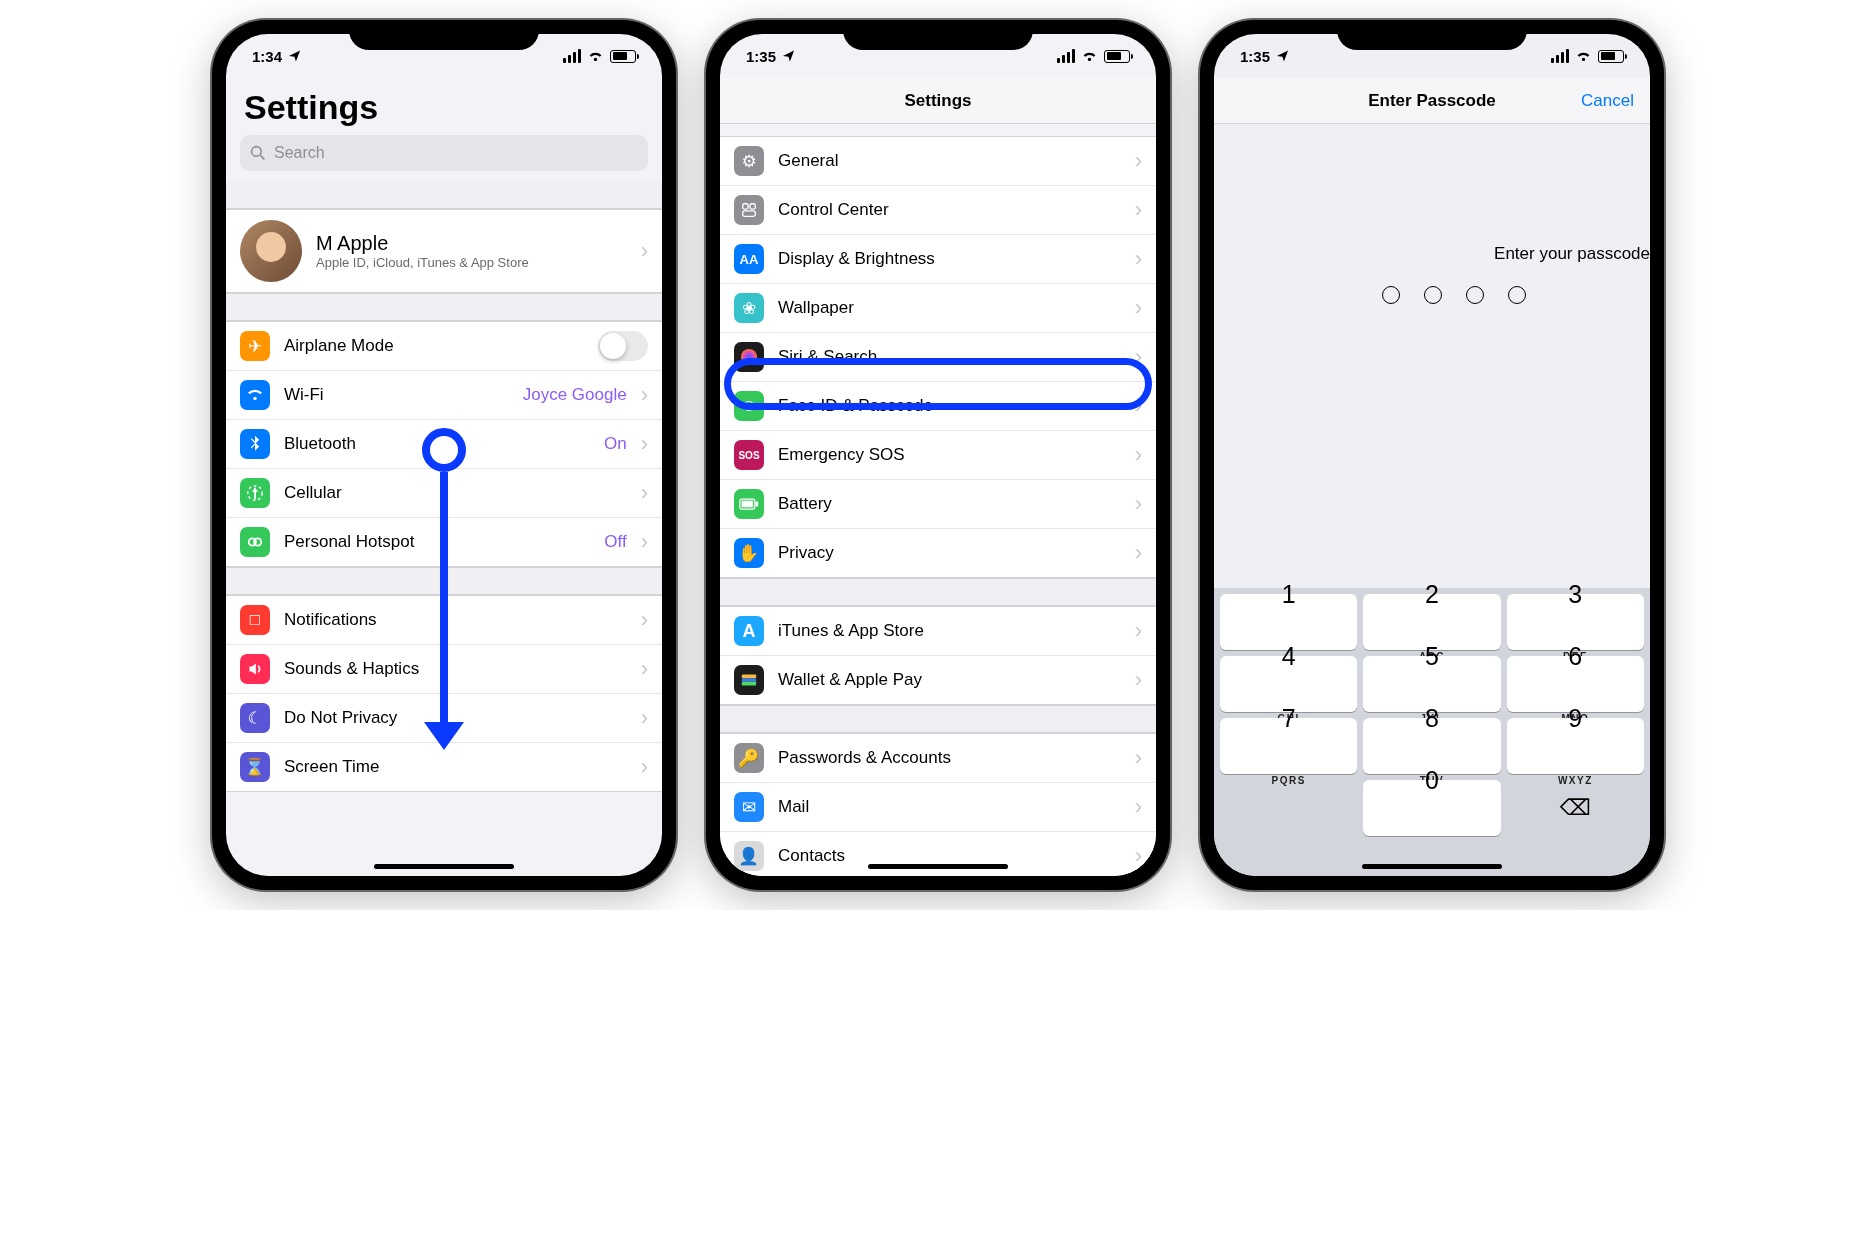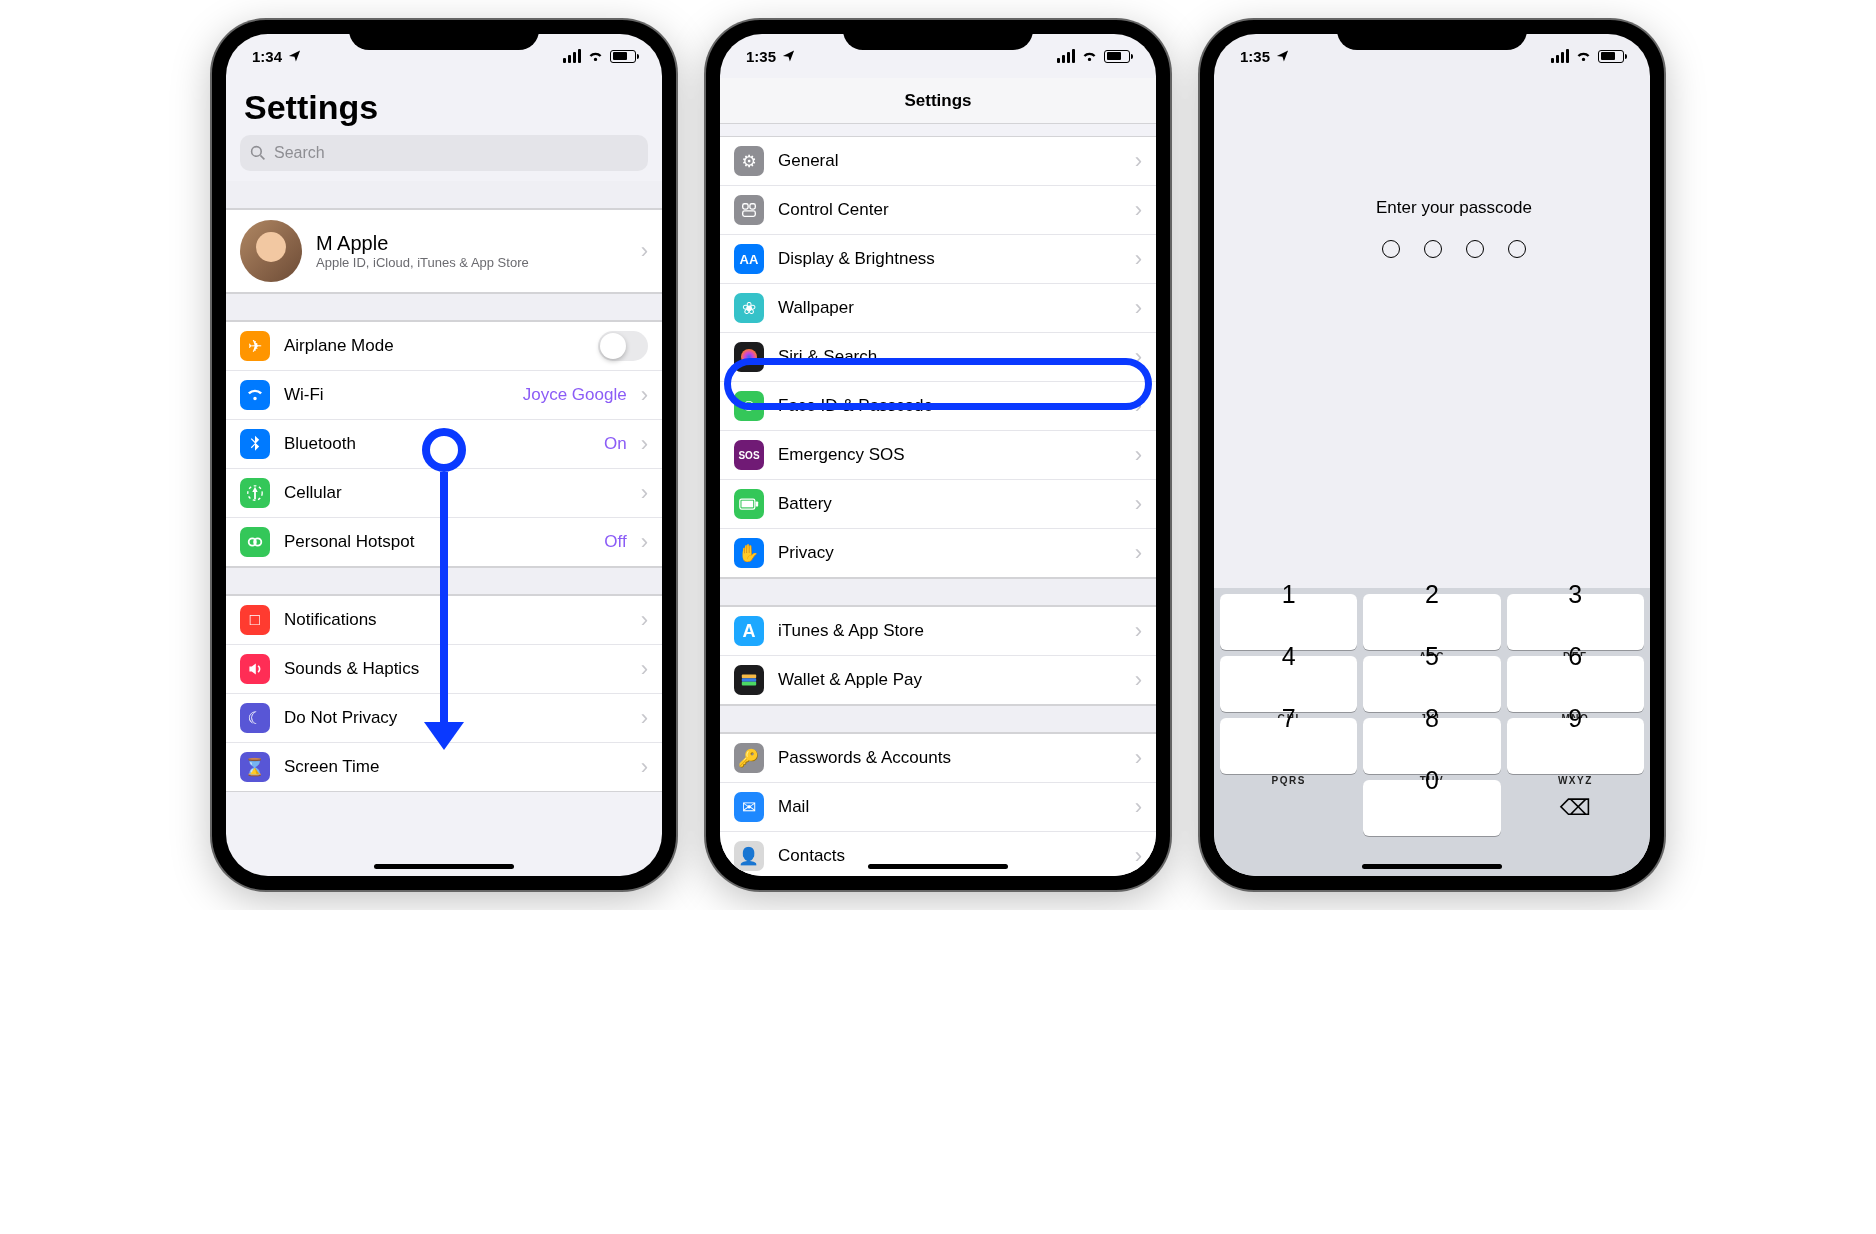--- a/index.html
+++ b/index.html
@@ -160,21 +160,21 @@
     border-left:20px solid transparent;
     border-right:20px solid transparent;
     border-top:28px solid #0a39ff;
   }
   
   .highlight{
     position:absolute; border:7px solid #0a39ff; border-radius:26px;
     pointer-events:none; z-index:40;
   }
   
-  .passcode-area{ padding-top:120px; text-align:center;margin-left:44px;}
+  .passcode-area{ padding-top:120px; text-align:right;margin-left:44px;}
   .passcode-area .prompt{ font-size:17px;}
   .dots-row{ display:flex; justify-content:center; gap:24px; margin-top:22px;}
   .dot{ width:18px; height:18px; border:1.5px solid #000; border-radius:50%;}
   .keypad{
     position:absolute; left:0; right:0; bottom:0;
     background:#d2d5db;
     padding:6px 6px 34px;
   }
   .key-row{ display:flex; gap:6px; margin-bottom:6px;}
   .key{
@@ -424,21 +424,21 @@
           </div>
           <div class="highlight" style="left: 4px; right: 4px; top: 221px; height: 52px;"></div>
           <div class="row">
             <div class="icon-box" style="background:#34c759">
               <span style="font-size:17px;">☺</span>
             </div>
             <span class="label">Face ID &amp; Passcode</span>
             <span class="chev">›</span>
           </div>
           <div class="row">
-            <div class="icon-box" style="background:#701a75">
+            <div class="icon-box" style="background:#be185d">
               <span style="font-size:10px;font-weight:800;">SOS</span>
             </div>
             <span class="label">Emergency SOS</span>
             <span class="chev">›</span>
           </div>
           <div class="row">
             <div class="icon-box" style="background:#34c759">
               <svg viewBox="0 0 24 14" width="20" height="12">
                 <rect x="1" y="1" width="18" height="12" rx="2" fill="none" stroke="#fff" stroke-width="1.5"></rect>
                 <rect x="20" y="4" width="3" height="6" rx="1" fill="#fff"></rect>
@@ -524,20 +524,24 @@
             <span></span>
           </div>
         <svg class="wifi-icon" viewBox="0 0 20 16">
             <path d="M10 14a2 2 0 100-4 2 2 0 000 4zM3 7a10 10 0 0114 0l-2 2a7 7 0 00-10 0z" fill="#000"></path>
           </svg>
         <div class="battery">
             <div class="battery-fill"></div>
           </div>
       </div>
     </div>
+    <div class="navbar" style="background:#f6f6f8;">
+      <span class="navbar-title">Enter Passcode</span>
+      <span class="navbar-right">Cancel</span>
+    </div>
     <div class="passcode-area">
       <div class="prompt">Enter your passcode</div>
       <div class="dots-row" id="dots">
           <div class="dot"></div>
           <div class="dot"></div>
           <div class="dot"></div>
           <div class="dot"></div>
         </div>
     </div>
     <div class="keypad" id="keypad">

